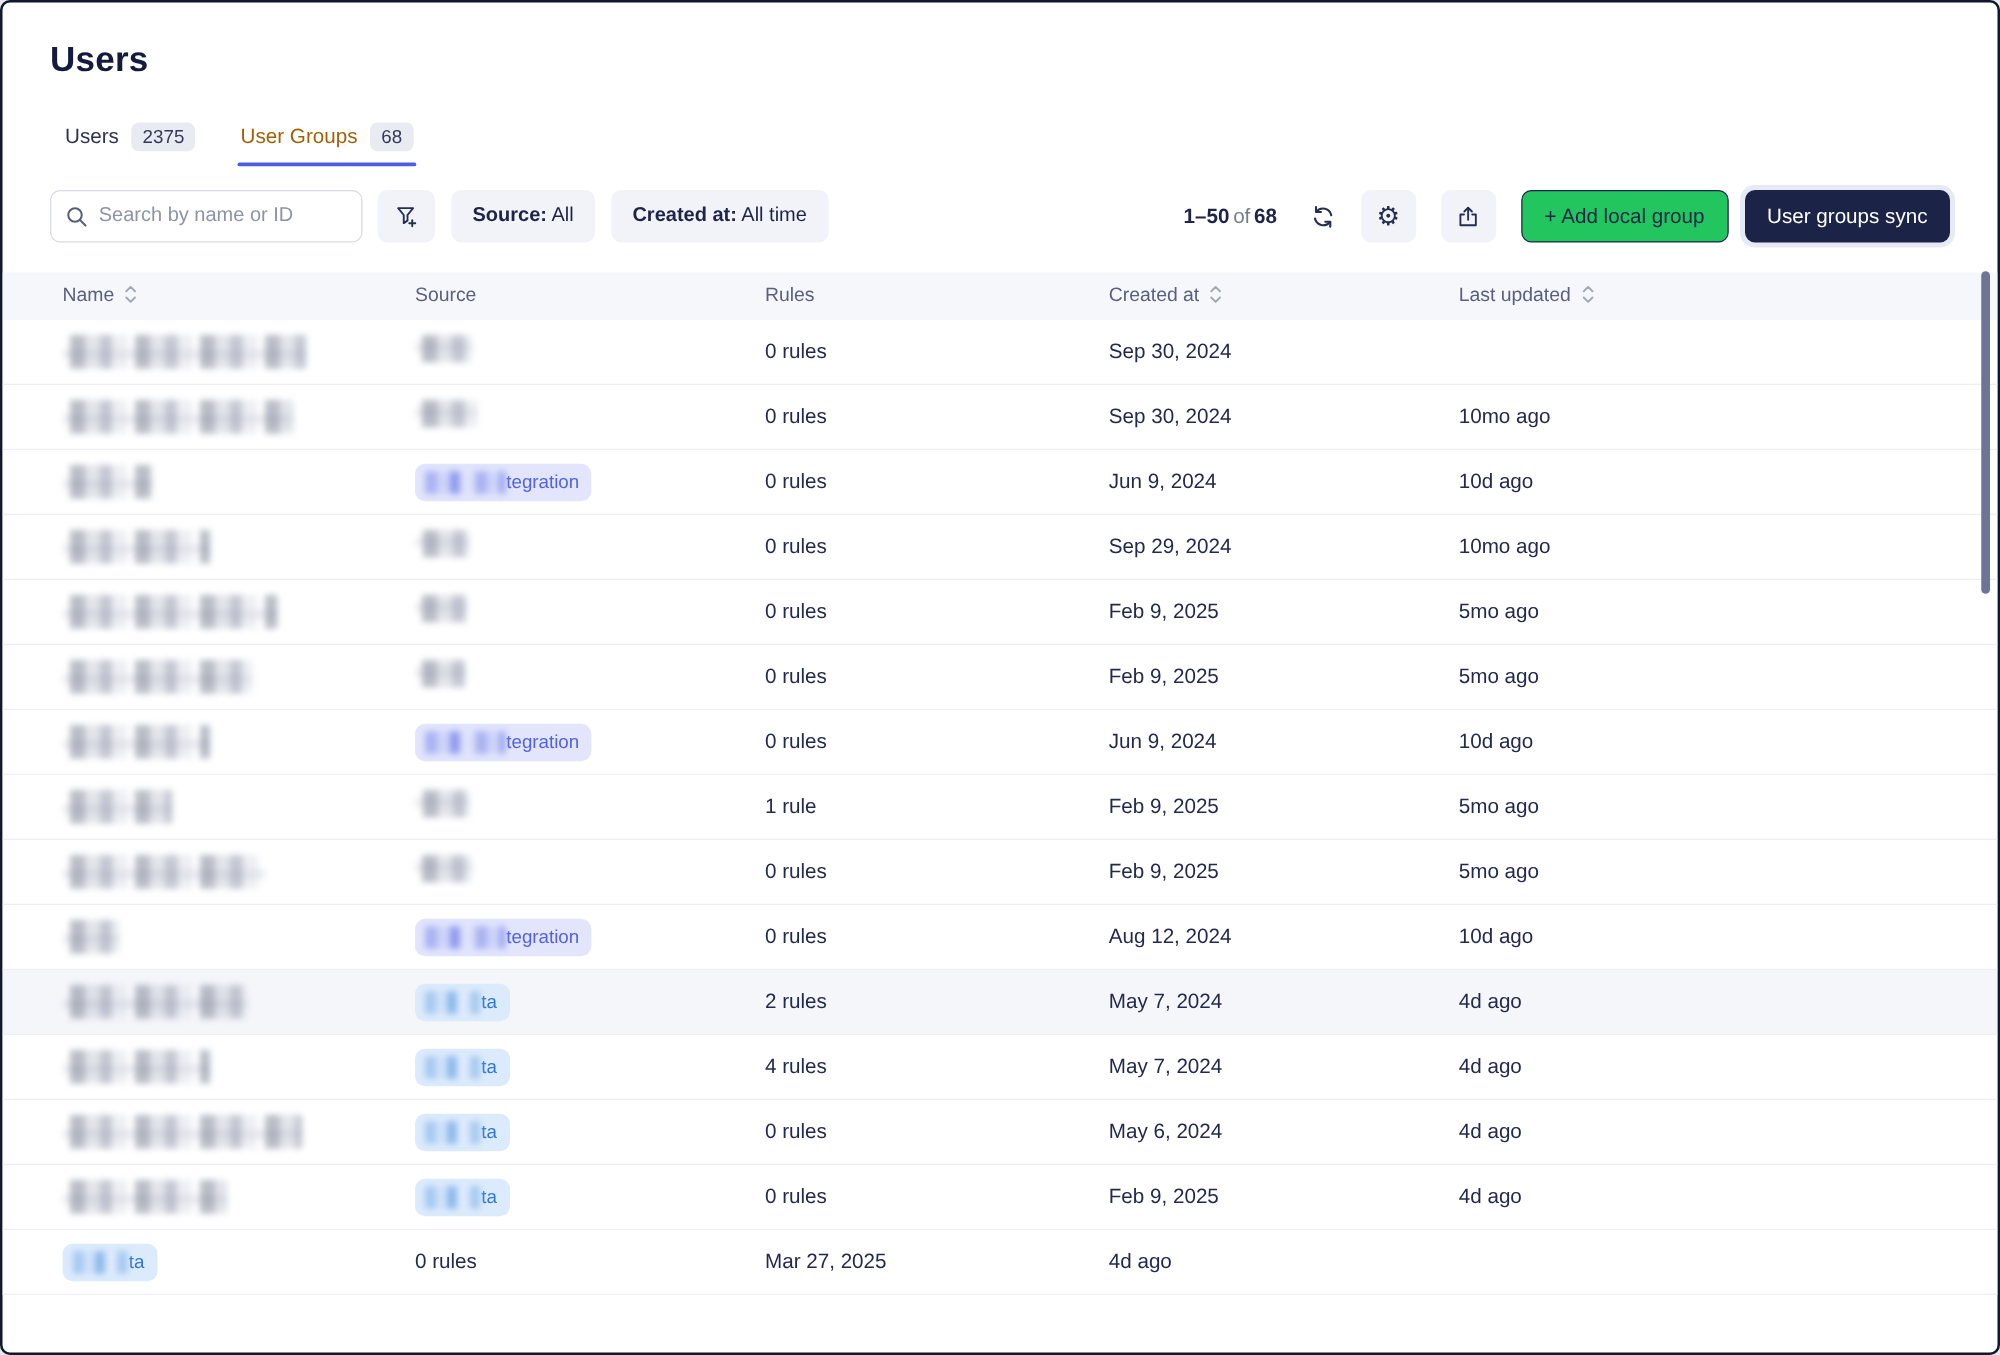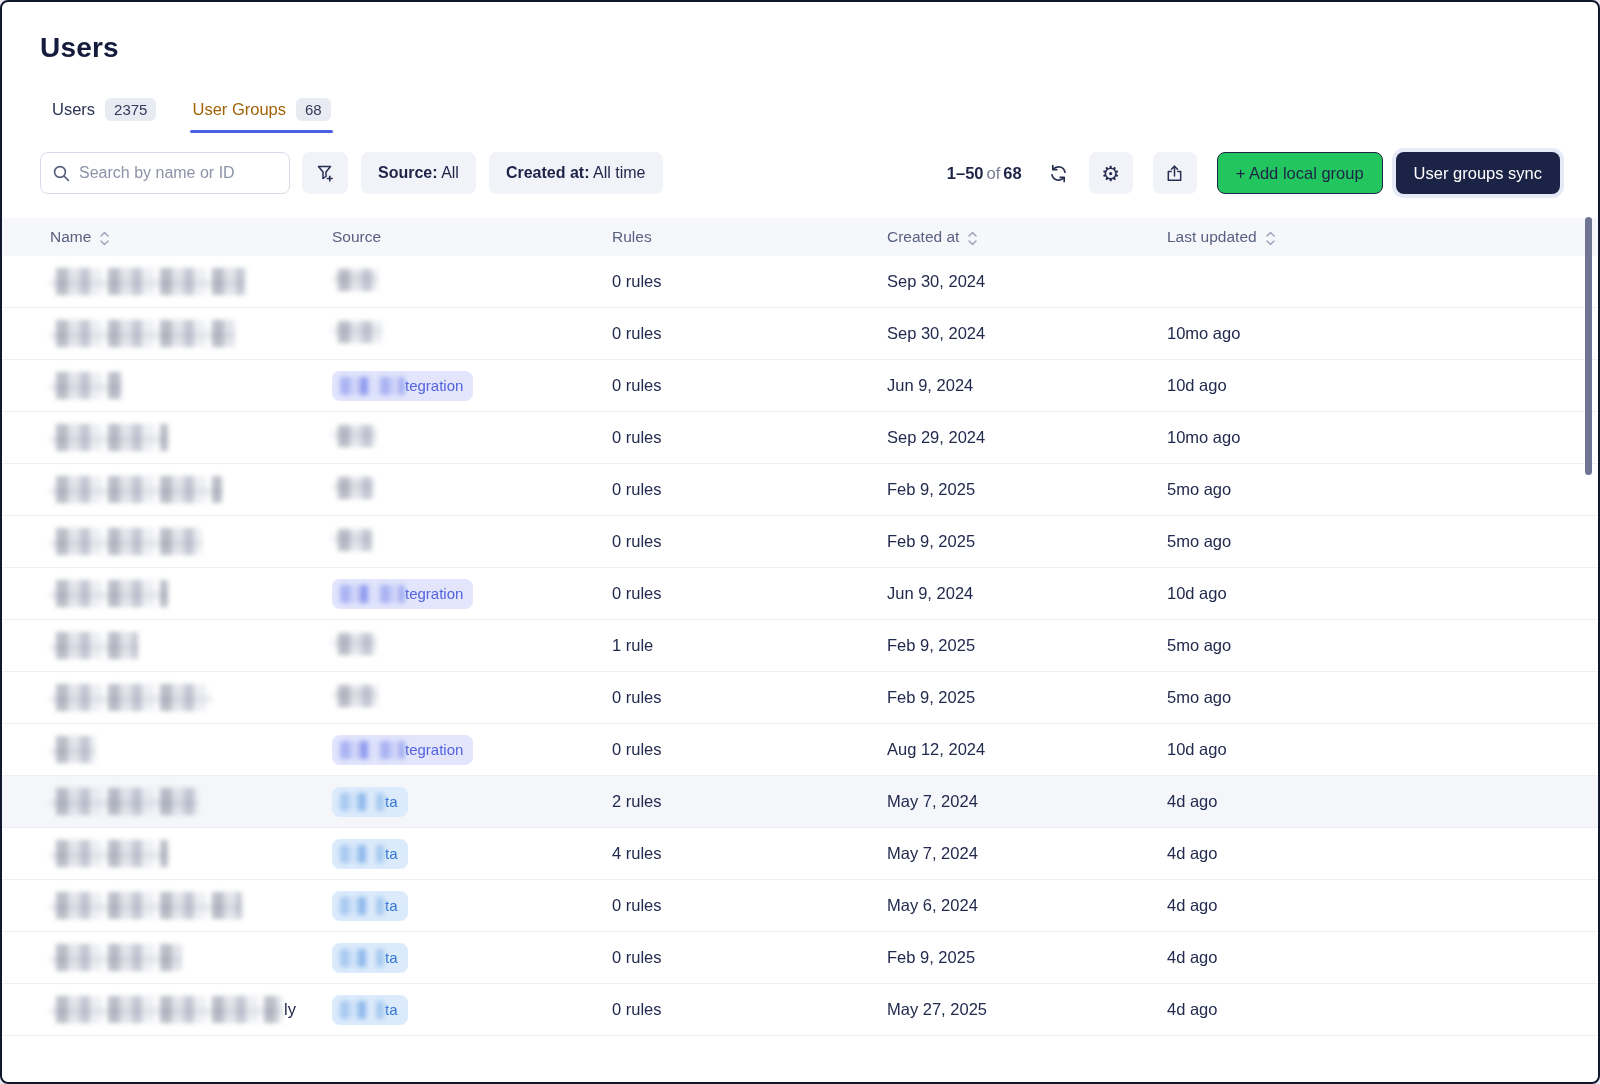--- a/index.html
+++ b/index.html
@@ -67,21 +67,21 @@
 
   
   .table { margin-top:24px; margin-left:-38px; margin-right:-38px; }
   .thead, .trow {
     display:grid;
     grid-template-columns:282px 280px 275px 280px auto;
     align-items:center;
     padding-left:48px;
   }
   .thead { height:38px; background:#f6f7fb; font-size:15.5px; color:#596080; }
-  .th { display:flex; align-items:flex-end; gap:8px; cursor:pointer; }
+  .th { display:flex; align-items:flex-start; gap:8px; cursor:pointer; }
   .trow { height:52px; border-bottom:1px solid #edeff5; font-size:16.5px; color:#222a4e; background:#fff; }
   .trow.highlight { background:#f5f6fa; }
 
   .name-cell { display:flex; align-items:center; }
   .name-visible { color:#1d2447; margin-left:2px; }
 
   .redact { display:inline-block; border-radius:2px; filter:blur(2.4px);
     background-image:
       repeating-linear-gradient(90deg, rgba(104,110,132,0) 0 6px, rgba(104,110,132,.45) 6px 18px, rgba(175,180,196,.35) 18px 30px, rgba(140,146,168,.5) 30px 40px, rgba(210,214,225,.4) 40px 52px),
       repeating-linear-gradient(0deg, rgba(255,255,255,.35) 0 8px, rgba(150,156,178,.18) 8px 16px, rgba(255,255,255,.25) 16px 24px);
@@ -389,29 +389,25 @@
     <div><span class="pill pill-blue">
               <span class="pill-redact blu" style="width: 44px;"></span>
               <span>ta</span>
             </span></div>
     <div>0 rules</div>
     <div>Feb 9, 2025</div>
     <div>4d ago</div>
   </div>
 
   <div class="trow">
-    <div class="name-cell">
-      <span class="redact name-redact" style="width: 232px;"></span>
-      <span class="name-visible">ly</span>
-    </div>
     <div><span class="pill pill-blue">
               <span class="pill-redact blu" style="width: 44px;"></span>
               <span>ta</span>
             </span></div>
     <div>0 rules</div>
-    <div>May 27, 2025</div>
+    <div>Mar 27, 2025</div>
     <div>4d ago</div>
   </div>
 </div>
   </div>
 
   <div class="scroll-thumb"></div>
 </div>
 
 </body></html>

